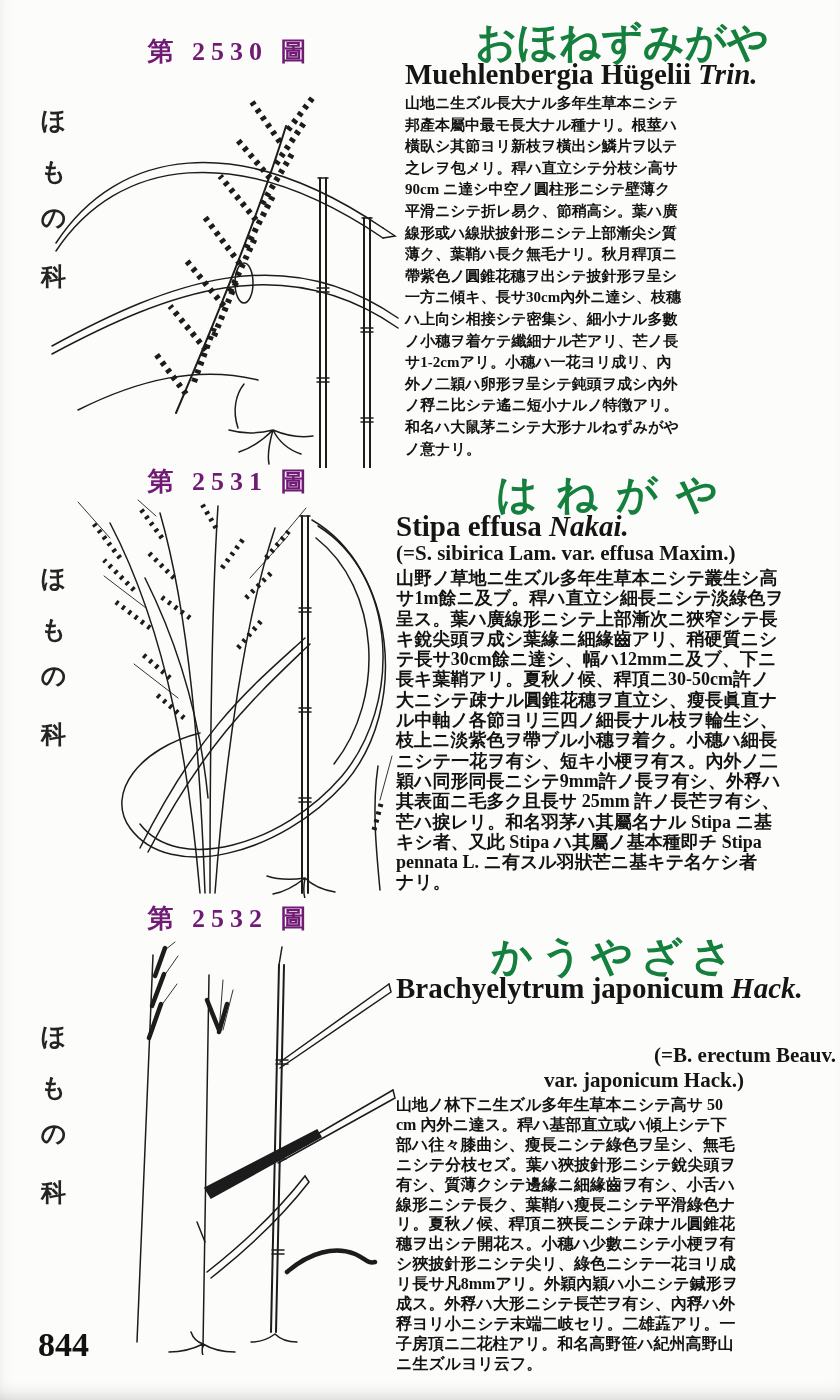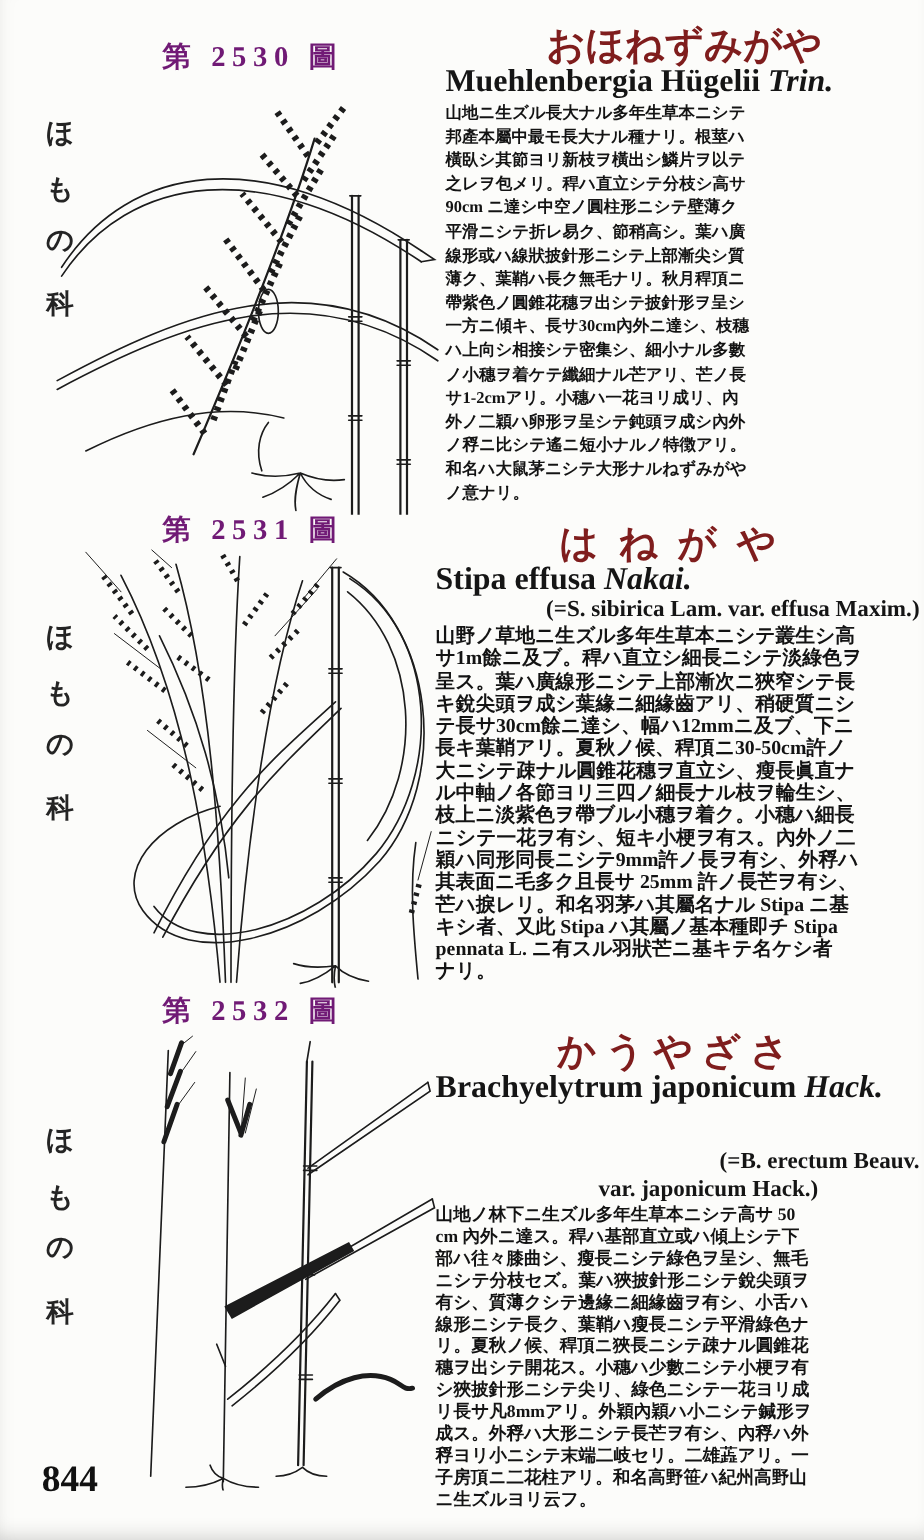--- a/index.html
+++ b/index.html
@@ -29,28 +29,28 @@
   .illu .spk2{stroke-width:5;stroke-dasharray:3 5;stroke-linecap:butt;}
   .illu .awn{stroke-width:.9;}
   .illu .culm{stroke-width:2;}
   .illu .thick{stroke-width:4.5;}
   .illu .darkfill{fill:#1c1c1c;stroke:#1c1c1c;}
   .text-col{position:absolute;}
   #col1{left:405px;top:24px;width:434px;}
   #col2{left:396px;top:476px;width:440px;}
   #col3{left:396px;top:938px;width:440px;}
   .kana-title{
-    text-align:center;font-weight:bold;font-size:35px;line-height:36px;color:#7f1d1d;
+    text-align:center;font-weight:bold;font-size:41px;line-height:36px;color:#15803d;
   }
   #col2 .kana-title{letter-spacing:18px;}
   #col3 .kana-title{letter-spacing:8px;}
   .latin-line{text-align:left;font-weight:bold;font-size:29px;line-height:29px;white-space:nowrap;}
   .latin-author{font-style:italic;}
   .synonym-line{font-weight:bold;font-size:21px;line-height:25px;}
-  #col2 .synonym-line{text-align:right;}
+  #col2 .synonym-line{text-align:left;}
   #col3 .synonym-line.s0{text-align:right;padding-left:2px;margin-top:40px;}
   #col3 .synonym-line.s1{text-align:left;padding-left:148px;}
   .body-text{
     white-space:pre-line;text-align:justify;color:#131313;font-weight:600;
   }
   #col1 .body-text{font-size:15px;line-height:21.6px;margin-top:4px;}
   #col2 .body-text{font-size:18px;line-height:20.3px;margin-top:2px;}
   #col3 .body-text{font-size:16px;line-height:19.9px;margin-top:2px;}
   .page-number{
     position:absolute;left:38px;top:1326px;

